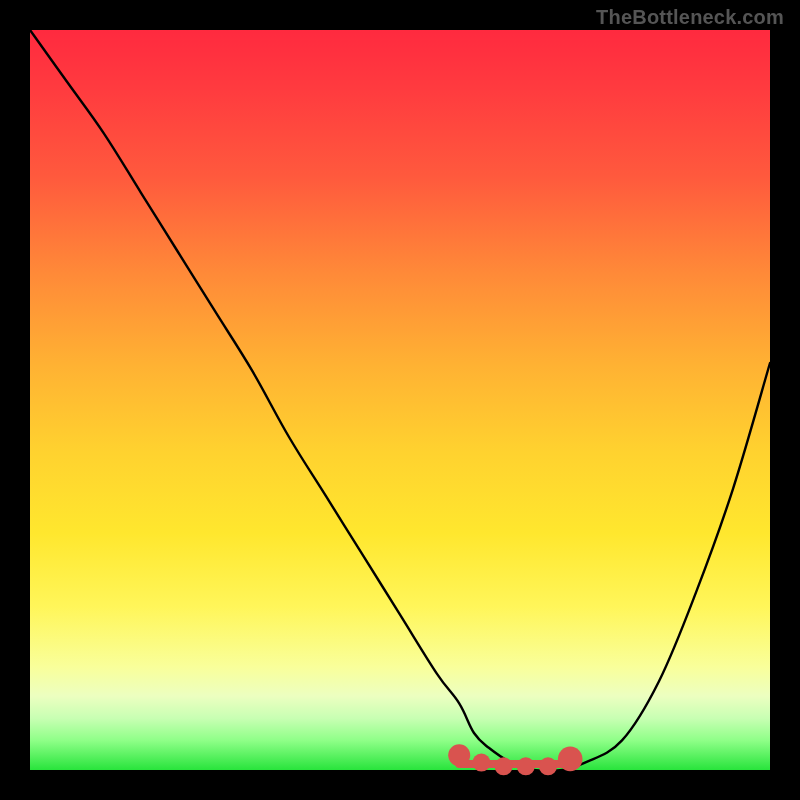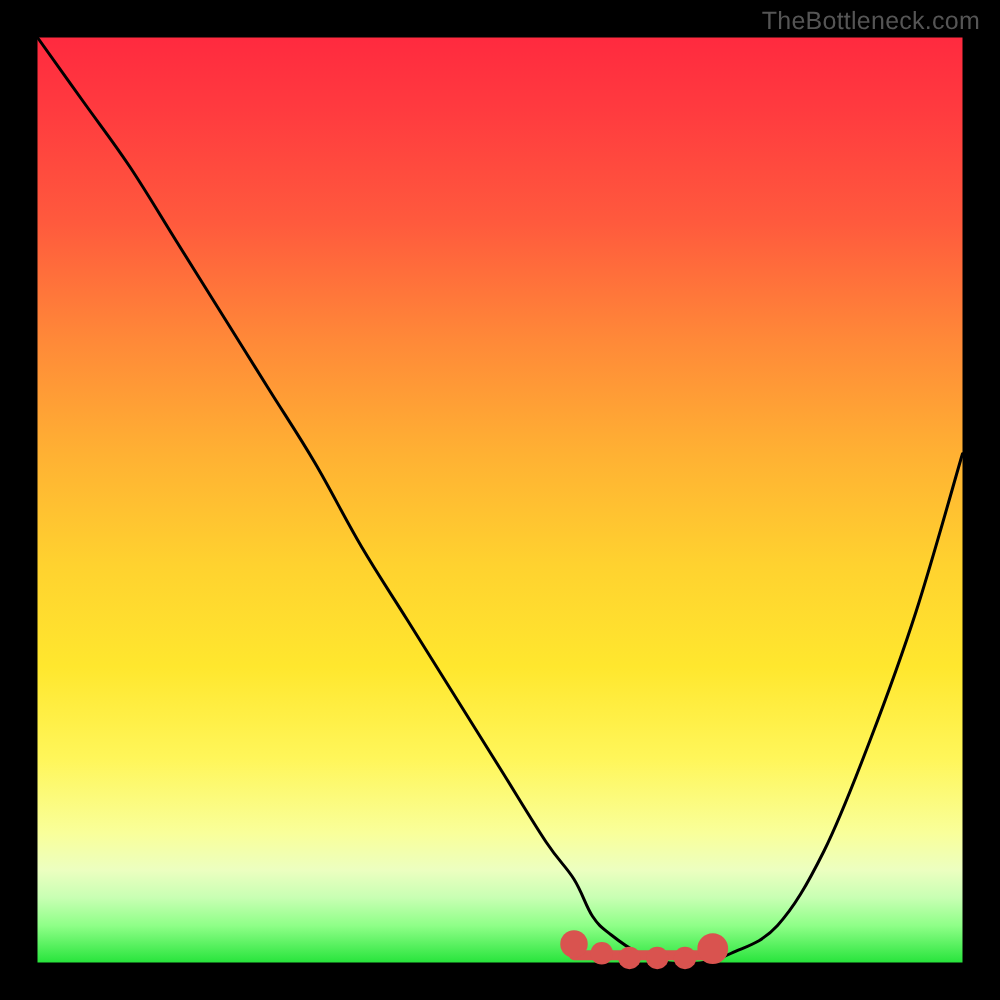--- a/index.html
+++ b/index.html
@@ -42,21 +42,21 @@
       #8fff88 96%,
       #28e43c 100%
     );
   }
   .watermark {
     position: absolute;
     top: 6px;
     right: 16px;
     color: #555;
     font-size: 20px;
-    font-weight: 400;
+    font-weight: 700;
     letter-spacing: 0.2px;
     user-select: none;
   }
   svg.curve {
     position: absolute;
     left: 0;
     top: 0;
     width: 740px;
     height: 740px;
     overflow: visible;

